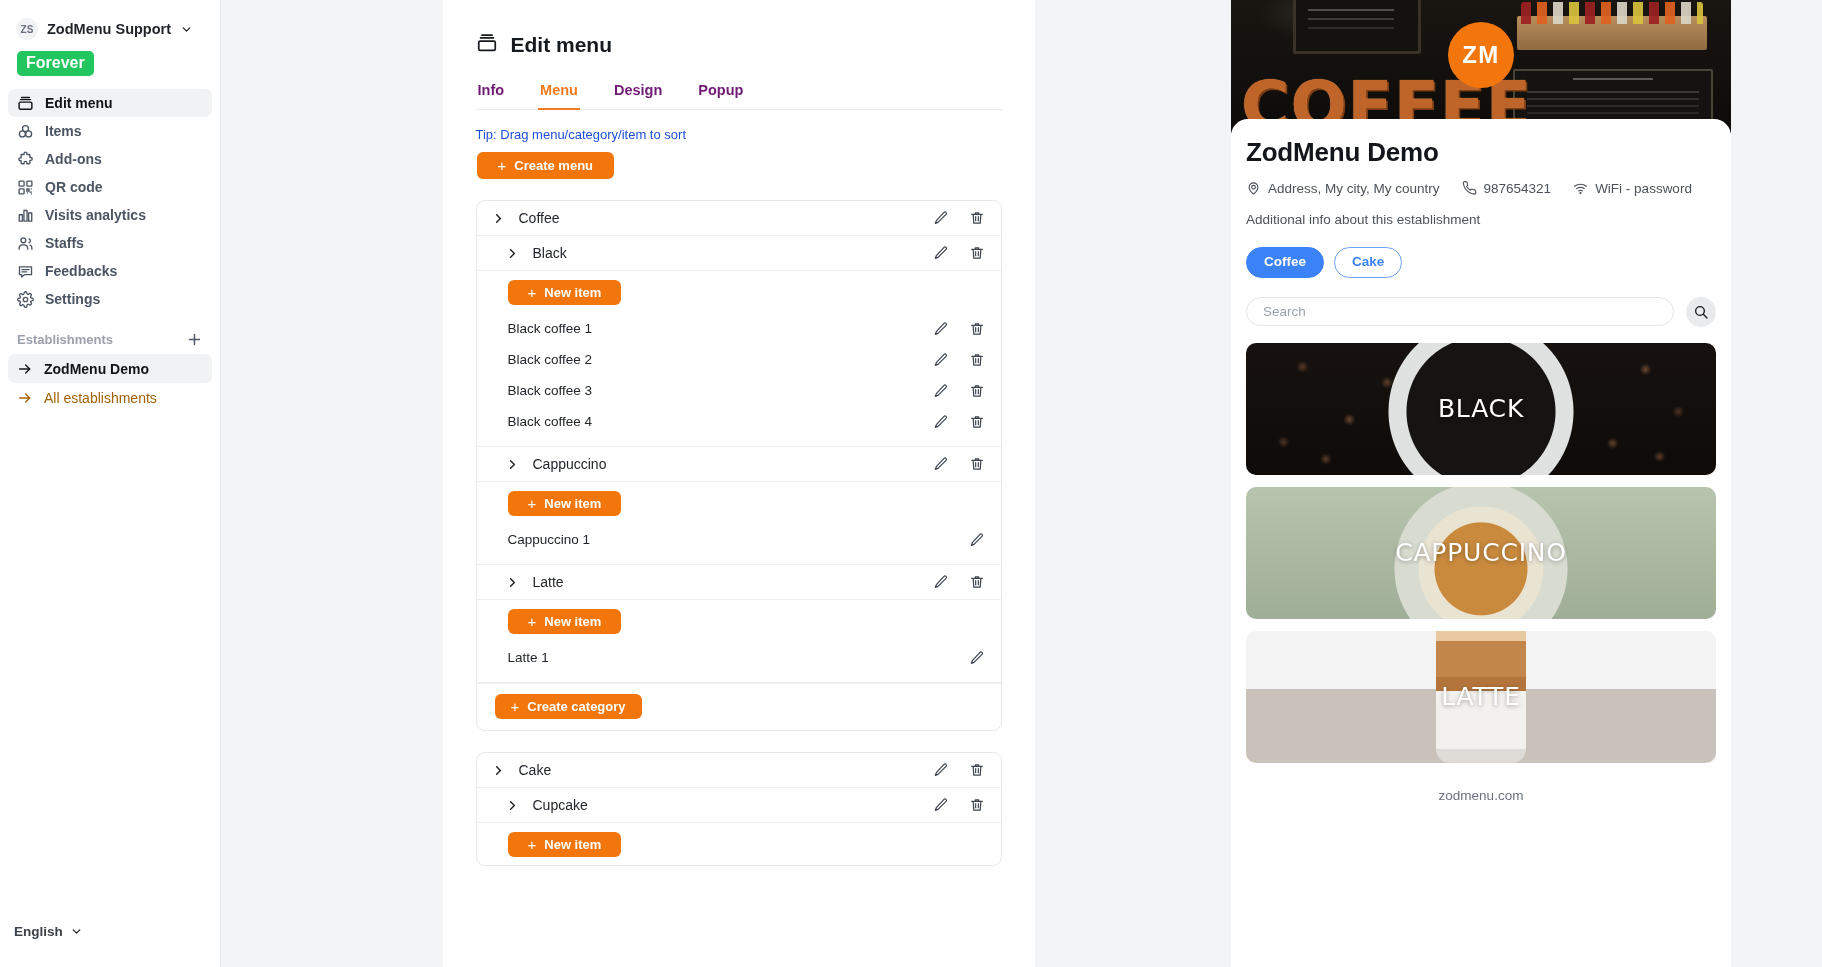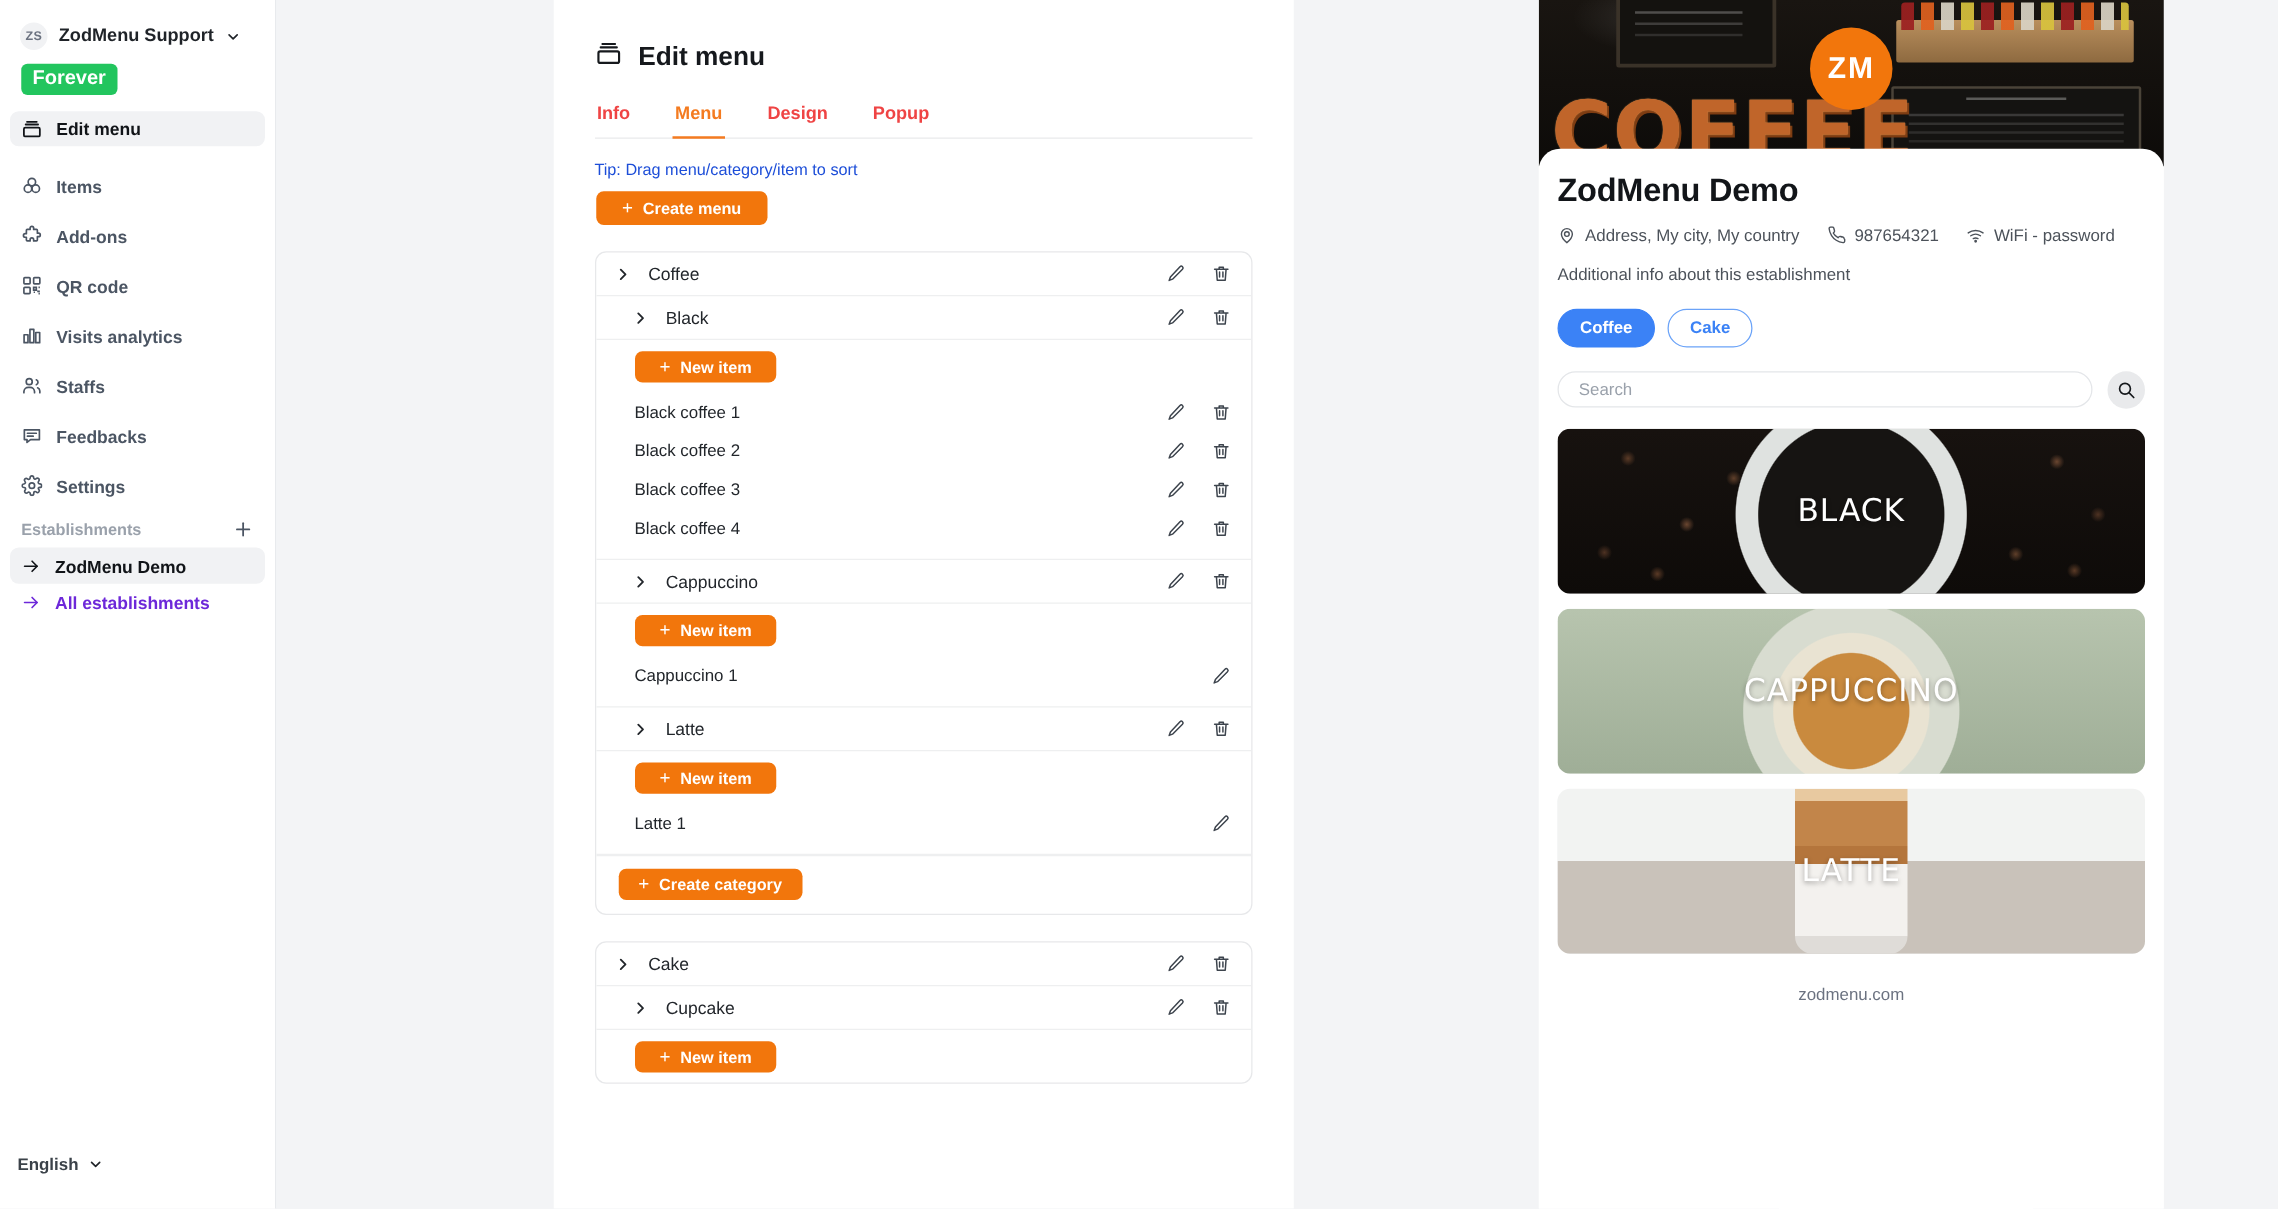--- a/index.html
+++ b/index.html
@@ -41,38 +41,38 @@
     padding: 3px 9px 4px; border-radius: 5px;
   }
 
   .nav { margin-top: 13px; padding: 0 8px; }
   .nav-item {
     display: flex; align-items: center; gap: 11px;
     height: 28px; padding: 0 9px; margin-bottom: 0px;
     border-radius: 7px; cursor: pointer;
     color: #4b5563; font-size: 14px; font-weight: 600;
   }
-  .nav-item + .nav-item { margin-top: 12px; align-items: flex-end; }
+  .nav-item + .nav-item { margin-top: 0; }
   .nav-item.active { background: #f1f2f4; color: #111418; font-weight: 700; }
   .nav-item .ico { width: 17px; height: 17px; flex: none; display: block; }
   .nav-item svg { display: block; }
 
   .sec-head {
     display: flex; align-items: center; justify-content: space-between;
     padding: 0 17px 0 17px; margin-top: 18px; margin-bottom: 6px;
   }
   .sec-title { font-size: 13px; color: #9aa1ab; font-weight: 600; }
   .plus-btn {
     width: 17px; height: 17px; color: #4b5563; cursor: pointer;
   }
   .est-item {
     display: flex; align-items: center; gap: 11px;
     height: 29px; padding: 0 9px; margin: 0 8px;
     border-radius: 7px; cursor: pointer;
-    font-size: 14px; color: #6d28d9; font-weight: 700;
+    font-size: 14px; color: #a16207; font-weight: 400;
   }
   .est-item.active { background: #f1f2f4; color: #111418; font-weight: 700; }
   .arrow-r { width: 16px; height: 16px; flex: none; }
 
   .lang-row {
     position: absolute; left: 0; bottom: 0;
     width: 100%; padding: 0 0 28px 14px;
     display: flex; align-items: center; gap: 7px; cursor: pointer;
   }
   .lang-label { font-size: 13.5px; font-weight: 700; color: #3b4249; }
@@ -95,21 +95,21 @@
   .page-title-row {
     display: flex; align-items: center; gap: 13px;
     margin-top: 12px; margin-bottom: 21px;
   }
   .page-title { font-size: 21px; font-weight: 700; color: #16191d; }
 
   .tabs {
     display: flex; gap: 0px; border-bottom: 1px solid #e9eaec;
   }
   .tab {
-    font-size: 14.5px; font-weight: 700; color: #ef4444;
+    font-size: 14.5px; font-weight: 700; color: #701a75;
     padding: 3px 2px 10px 2px; margin-right: 32px;
     cursor: pointer; border-bottom: 2.5px solid transparent;
     margin-bottom: -1px;
   }
   .tab.active { color: #f47b20; border-bottom-color: #f47b20; }
 
   .tip { font-size: 13px; color: #1d4ed8; margin: 17px 0 0 0; }
 
   .btn-orange {
     display: inline-flex; align-items: center; justify-content: center;

